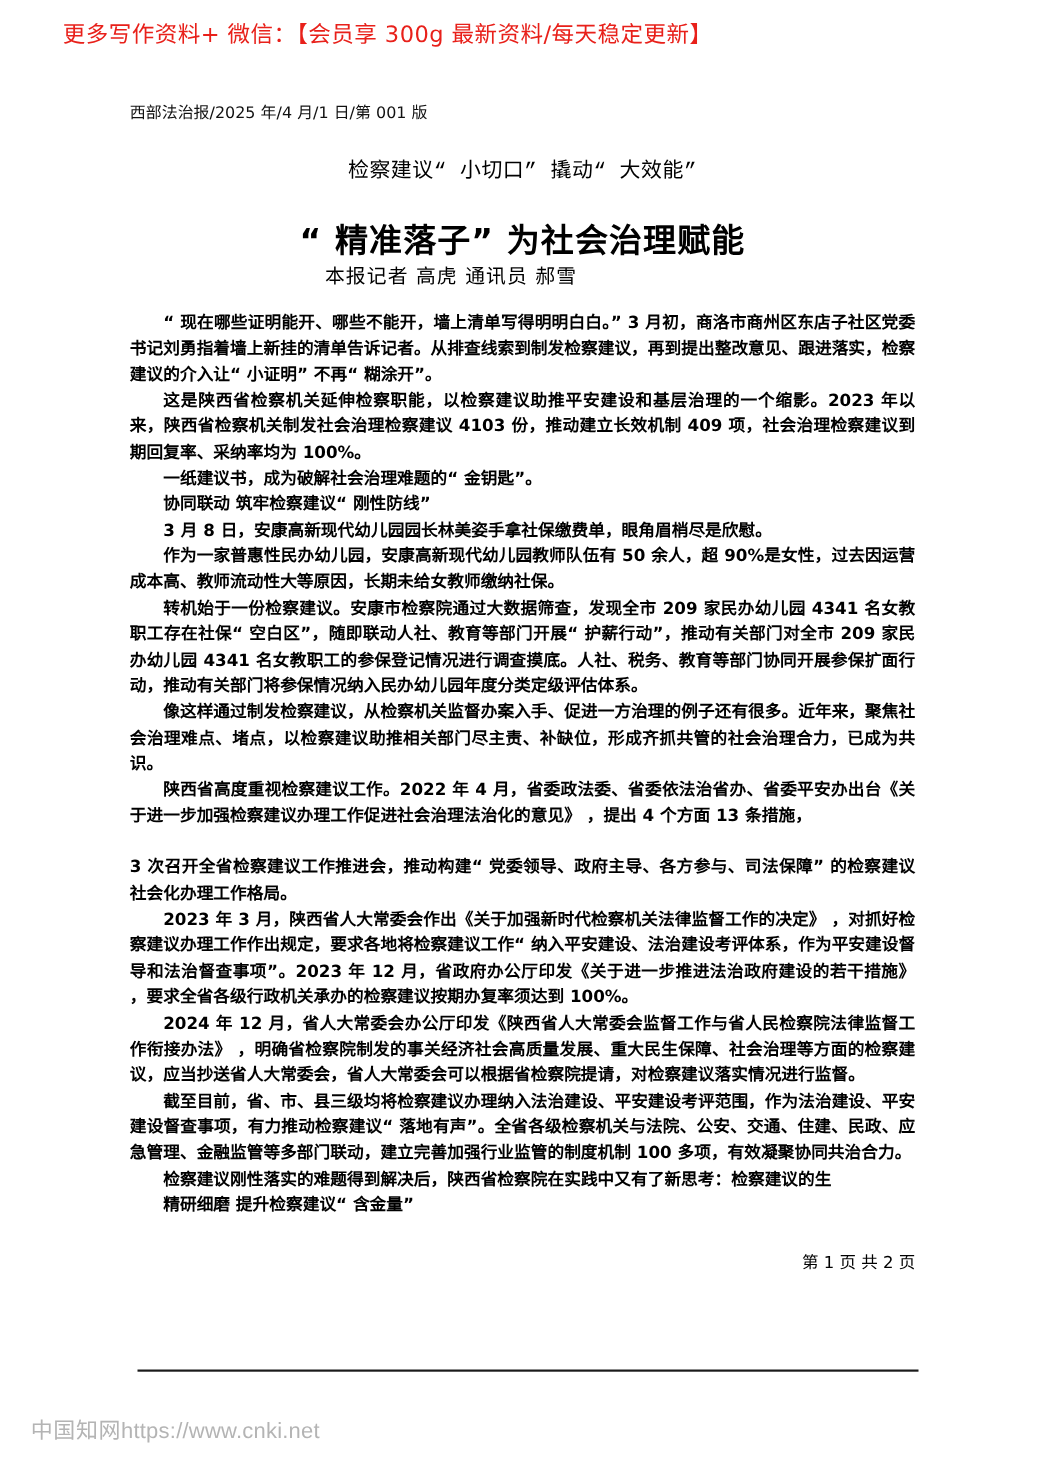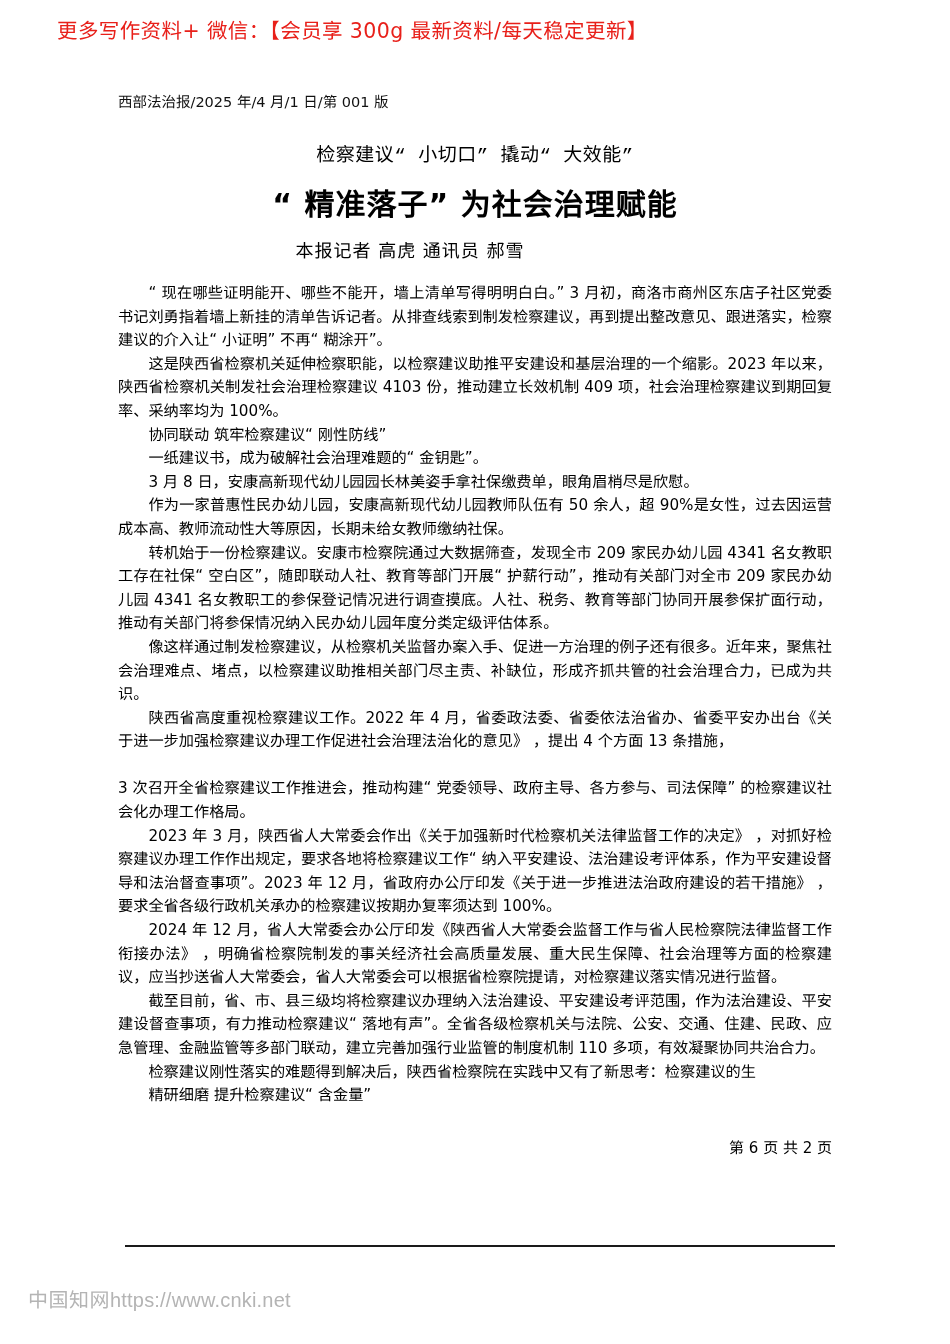--- a/index.html
+++ b/index.html
@@ -54,21 +54,21 @@
     left: 0;
     width: 950px;
     text-align: center;
     font-family: Liberation Mono, monospace;
     font-size: 19px;
     letter-spacing: 0.5px;
     color: #000;
   }
   .main-title {
     position: absolute;
-    top: 180px;
+    top: 194px;
     left: 0;
     width: 950px;
     text-align: center;
     font-family: "DejaVu Sans", "Liberation Sans", sans-serif;
     font-weight: bold;
     font-size: 30px;
     letter-spacing: 1px;
     color: #000;
   }
   .byline {
@@ -93,20 +93,21 @@
     font-size: 15.2px;
     line-height: 23.6px;
     text-align: justify;
     text-justify: inter-character;
     color: #000;
   }
   .body-text p {
     margin: 0;
     text-indent: 2em;
     text-align: justify;
+    font-weight: bold;
   }
   .body-text p.noindent {
     text-indent: 0;
   }
   .body-text p.gap-before {
     margin-top: 23.6px;
   }
 
   
   .page-number {
@@ -157,36 +158,36 @@
 
   <div class="kicker">检察建议“ 小切口” 撬动“ 大效能”</div>
 
   <div class="main-title">“ 精准落子” 为社会治理赋能</div>
 
   <div class="byline">本报记者  高虎  通讯员  郝雪</div>
 
   <div class="body-text">
     <p>“ 现在哪些证明能开、哪些不能开，墙上清单写得明明白白。” 3 月初，商洛市商州区东店子社区党委书记刘勇指着墙上新挂的清单告诉记者。从排查线索到制发检察建议，再到提出整改意见、跟进落实，检察建议的介入让“ 小证明” 不再“ 糊涂开”。</p>
     <p>这是陕西省检察机关延伸检察职能，以检察建议助推平安建设和基层治理的一个缩影。2023 年以来，陕西省检察机关制发社会治理检察建议 4103 份，推动建立长效机制 409 项，社会治理检察建议到期回复率、采纳率均为 100%。</p>
+    <p>一纸建议书，成为破解社会治理难题的“ 金钥匙”。</p>
     <p>协同联动 筑牢检察建议“ 刚性防线”</p>
-    <p>一纸建议书，成为破解社会治理难题的“ 金钥匙”。</p>
     <p>3 月 8 日，安康高新现代幼儿园园长林美姿手拿社保缴费单，眼角眉梢尽是欣慰。</p>
     <p>作为一家普惠性民办幼儿园，安康高新现代幼儿园教师队伍有 50 余人，超 90%是女性，过去因运营成本高、教师流动性大等原因，长期未给女教师缴纳社保。</p>
     <p>转机始于一份检察建议。安康市检察院通过大数据筛查，发现全市 209 家民办幼儿园 4341 名女教职工存在社保“ 空白区”，随即联动人社、教育等部门开展“ 护薪行动”，推动有关部门对全市 209 家民办幼儿园 4341 名女教职工的参保登记情况进行调查摸底。人社、税务、教育等部门协同开展参保扩面行动，推动有关部门将参保情况纳入民办幼儿园年度分类定级评估体系。</p>
     <p>像这样通过制发检察建议，从检察机关监督办案入手、促进一方治理的例子还有很多。近年来，聚焦社会治理难点、堵点，以检察建议助推相关部门尽主责、补缺位，形成齐抓共管的社会治理合力，已成为共识。</p>
     <p>陕西省高度重视检察建议工作。2022 年 4 月，省委政法委、省委依法治省办、省委平安办出台《关于进一步加强检察建议办理工作促进社会治理法治化的意见》 ，提出 4 个方面 13 条措施，</p>
     <p class="noindent gap-before">3 次召开全省检察建议工作推进会，推动构建“ 党委领导、政府主导、各方参与、司法保障” 的检察建议社会化办理工作格局。</p>
     <p>2023 年 3 月，陕西省人大常委会作出《关于加强新时代检察机关法律监督工作的决定》 ，对抓好检察建议办理工作作出规定，要求各地将检察建议工作“ 纳入平安建设、法治建设考评体系，作为平安建设督导和法治督查事项”。2023 年 12 月，省政府办公厅印发《关于进一步推进法治政府建设的若干措施》 ，要求全省各级行政机关承办的检察建议按期办复率须达到 100%。</p>
     <p>2024 年 12 月，省人大常委会办公厅印发《陕西省人大常委会监督工作与省人民检察院法律监督工作衔接办法》 ，明确省检察院制发的事关经济社会高质量发展、重大民生保障、社会治理等方面的检察建议，应当抄送省人大常委会，省人大常委会可以根据省检察院提请，对检察建议落实情况进行监督。</p>
-    <p>截至目前，省、市、县三级均将检察建议办理纳入法治建设、平安建设考评范围，作为法治建设、平安建设督查事项，有力推动检察建议“ 落地有声”。全省各级检察机关与法院、公安、交通、住建、民政、应急管理、金融监管等多部门联动，建立完善加强行业监管的制度机制 110 多项，有效凝聚协同共治合力。</p>
+    <p>截至目前，省、市、县三级均将检察建议办理纳入法治建设、平安建设考评范围，作为法治建设、平安建设督查事项，有力推动检察建议“ 落地有声”。全省各级检察机关与法院、公安、交通、住建、民政、应急管理、金融监管等多部门联动，建立完善加强行业监管的制度机制 100 多项，有效凝聚协同共治合力。</p>
     <p>检察建议刚性落实的难题得到解决后，陕西省检察院在实践中又有了新思考：检察建议的生</p>
     <p>精研细磨 提升检察建议“ 含金量”</p>
   </div>
 
-  <div class="page-number">第 6 页 共 2 页</div>
+  <div class="page-number">第 1 页 共 2 页</div>
 
   <div class="rule"></div>
 
   <div class="watermark">
     <span class="wm-name">中国知网</span>
     <span class="wm-url">https://www.cnki.net</span>
   </div>
 
 </div>
 

